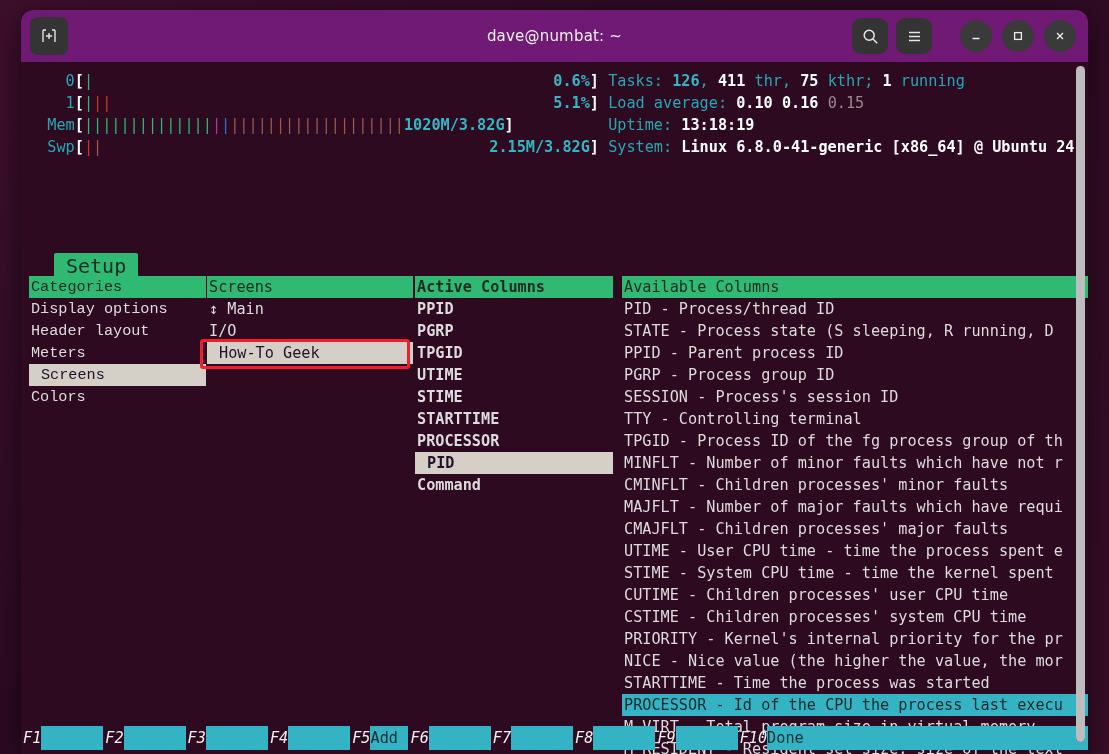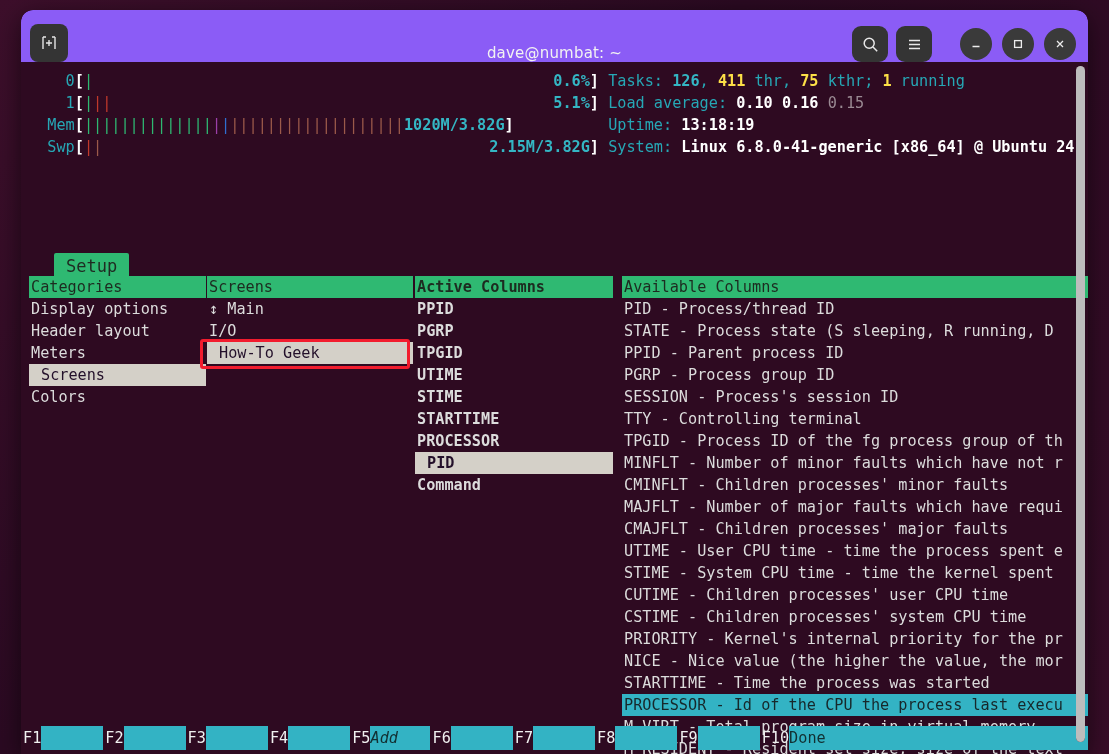--- a/index.html
+++ b/index.html
@@ -10,22 +10,22 @@
   }
   .window{
     position:absolute;left:21px;top:10px;width:1067px;height:744px;
     border-radius:12px 12px 0 0;
     background:#2c0a1e;
     box-shadow:0 6px 26px rgba(0,0,0,.55);
     overflow:hidden;
   }
   
   .titlebar{
-    height:52px;background:#8b5cf6;border-radius:12px 12px 0 0;
-    display:flex;align-items:flex-end;position:relative;
+    height:52px;background:#701a75;border-radius:12px 12px 0 0;
+    display:flex;align-items:center;position:relative;
     border-bottom:1px solid #1b1b1b;
   }
   .newtab{
     width:38px;height:38px;margin-left:9px;border-radius:8px;background:#343434;
     display:flex;align-items:center;justify-content:center;color:#e6e6e6;
   }
   .title{
     position:absolute;left:0;right:0;text-align:center;color:#f2f2f2;
     font-family:"DejaVu Sans","Liberation Sans",sans-serif;font-size:15px;
     pointer-events:none;letter-spacing:.2px;
@@ -47,54 +47,54 @@
     background:#2e0a21;color:#d8d8d8;font-size:15.2px;line-height:22px;
     padding:8px 0 0 0;box-sizing:border-box;
   }
   .row{white-space:pre;height:22px;}
   .pad{padding-left:8px;}
   
   .c-cyan{color:#26a7b5;}
   .c-cyanb{color:#34b6c4;font-weight:bold;}
   .c-whiteb{color:#ffffff;font-weight:bold;}
   .c-green{color:#2eb872;}
-  .c-greenb{color:#fde047;font-weight:bold;text-align:center;}
+  .c-greenb{color:#ffffff;font-weight:bold;text-align:center;}
   .c-grey{color:#9a8a93;}
   .c-red{color:#c0392b;}
   .c-blue{color:#2f6fd0;}
   .c-magenta{color:#9b3fa8;}
   .c-brown{color:#9b5a4a;}
   
   .setuptab{
     position:absolute;left:33px;top:191px;background:#2fb972;color:#1f2b22;
-    padding:2px 12px;font-size:17px;line-height:22px;border-radius:2px 2px 0 0;
+    padding:2px 12px;font-size:20px;line-height:22px;border-radius:2px 2px 0 0;
   }
   .panels{position:absolute;left:0;top:214px;width:1067px;}
   .panel{position:absolute;top:0;}
-  .pcats{left:8px;width:177px;}
+  .pcats{left:8px;width:177px;font-family:Liberation Mono, monospace;}
   .pscr{left:186px;width:206px;}
   .pact{left:394px;width:198px;font-weight:bold;}
   .pavl{left:601px;width:458px;}
   .phead{background:#2fb972;color:#1d2b20;height:22px;line-height:22px;white-space:pre;padding-left:2px;}
   .pitem{height:22px;line-height:22px;white-space:pre;padding-left:2px;color:#dcdcdc;}
   .pitem.selected{background:#d4d0c8;color:#23102a;padding-left:12px;}
   .pitem.cyansel{background:#33b3c4;color:#17282b;}
   .clip{overflow:hidden;width:100%;}
   
   .annot{
     position:absolute;left:179px;top:277px;width:210px;height:30px;
     border:3px solid #f21c2e;border-radius:3px;box-sizing:border-box;
     pointer-events:none;
   }
   
   .fbar{
     position:absolute;left:0;bottom:4px;width:1067px;height:24px;
     display:flex;align-items:stretch;font-size:15.2px;line-height:24px;white-space:pre;
   }
-  .fkey{color:#f0f0f0;background:transparent;padding-left:2px;}
+  .fkey{color:#f0f0f0;background:transparent;padding-left:2px;font-style:italic;}
   .flab{background:#33b3c4;color:#123032;flex:0 0 auto;}
   .flab.grow{flex:1 1 auto;}
   
   .scroll{
     position:absolute;right:3px;top:4px;width:9px;height:676px;
     background:#3a1a2b;border-radius:5px;
   }
   .scroll-thumb{
     position:absolute;left:0;top:0;width:9px;height:676px;
     background:#bdbdbd;border-radius:5px;
@@ -220,21 +220,21 @@
     <div class="fbar">
       <span class="fkey">F1</span>
       <span class="flab" style="width:62px;"></span>
       <span class="fkey">F2</span>
       <span class="flab" style="width:62px;"></span>
       <span class="fkey">F3</span>
       <span class="flab" style="width:62px;"></span>
       <span class="fkey">F4</span>
       <span class="flab" style="width:62px;"></span>
       <span class="fkey">F5</span>
-      <span class="flab" style="width:60px;font-style:italic;">Add</span>
+      <span class="flab" style="width:38px;">Add</span>
       <span class="fkey">F6</span>
       <span class="flab" style="width:62px;"></span>
       <span class="fkey">F7</span>
       <span class="flab" style="width:62px;"></span>
       <span class="fkey">F8</span>
       <span class="flab" style="width:62px;"></span>
       <span class="fkey">F9</span>
       <span class="flab" style="width:62px;"></span>
       <span class="fkey">F10</span>
       <span class="flab grow">Done</span>

